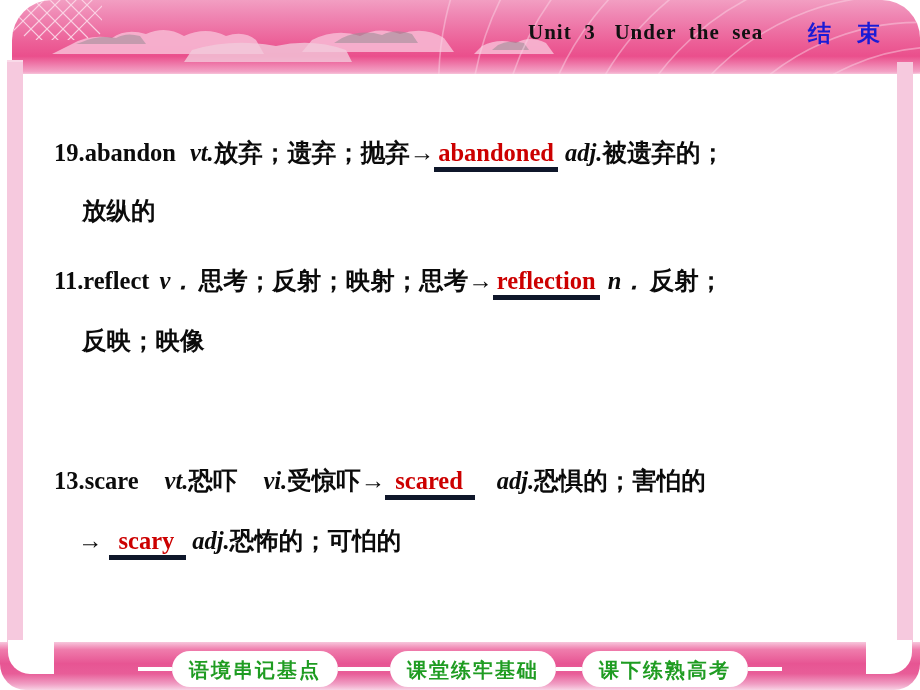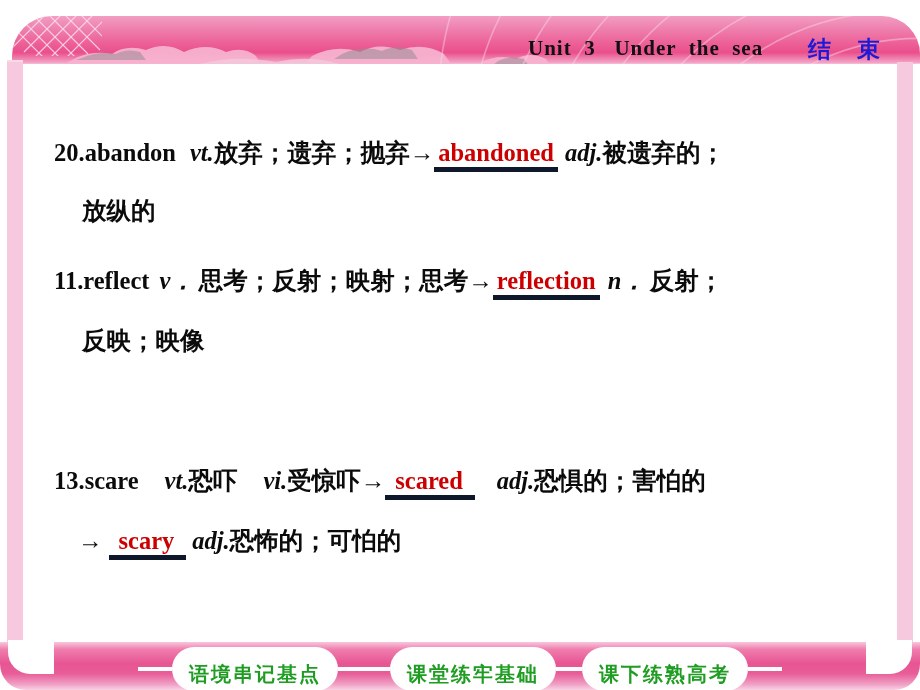--- a/index.html
+++ b/index.html
@@ -16,23 +16,23 @@
     position: relative;
     width: 920px;
     height: 690px;
     background: #ffffff;
   }
 
   
   .header-banner {
     position: absolute;
     left: 12px;
-    top: 16px;
+    top: 0px;
     width: 908px;
-    height: 48px;
+    height: 74px;
     border-top-left-radius: 40px;
     border-top-right-radius: 38px;
     background:
       linear-gradient(to bottom,
         #f29ec2 0%,
         #ef85b2 22%,
         #ec5f97 58%,
         #ea4f8c 76%,
         #f3a3c6 97%,
         #f7c3da 100%);
@@ -212,21 +212,21 @@
     width: 26px;
     height: 4px;
     background: #ffffff;
     flex: none;
   }
   .footer-dash.edge { width: 34px; }
 
   .footer-pill {
     background: #ffffff;
     border-radius: 22px;
-    padding: 16px 17px 5px 17px;
+    padding: 8px 17px 5px 17px;
     font-size: 20px;
     font-weight: bold;
     color: #1f9c22;
     letter-spacing: 2px;
     white-space: nowrap;
     font-family: "DejaVu Sans", "Liberation Sans", sans-serif;
     flex: none;
     line-height: 1.12;
   }
 
@@ -295,21 +295,21 @@
     <div class="header-end">结 束</div>
   </div>
 
   <div class="strip-left-cap"></div>
   <div class="strip-left"></div>
   <div class="strip-right"></div>
 
   <div class="content">
 
     <div class="vocab-line" style="top:36px; left:24px;">
-      <span>20.</span><span>abandon</span><span style="display:inline-block;width:14px"></span><span class="it">vt.</span><span class="cn">放弃；遗弃；抛弃</span><span>→</span><span class="blank">abandoned</span><span style="display:inline-block;width:7px"></span><span class="it">adj.</span><span class="cn">被遗弃的；</span>
+      <span>19.</span><span>abandon</span><span style="display:inline-block;width:14px"></span><span class="it">vt.</span><span class="cn">放弃；遗弃；抛弃</span><span>→</span><span class="blank">abandoned</span><span style="display:inline-block;width:7px"></span><span class="it">adj.</span><span class="cn">被遗弃的；</span>
     </div>
     <div class="vocab-line cn" style="top:94px; left:52px;">放纵的</div>
 
     <div class="vocab-line" style="top:164px; left:24px;text-align:center;">
       <span>11.</span><span>reflect</span><span style="display:inline-block;width:10px"></span><span class="it">v．</span><span style="display:inline-block;width:4px"></span><span class="cn">思考；反射；映射；思考</span><span>→</span><span class="blank">reflection</span><span style="display:inline-block;width:8px"></span><span class="it">n．</span><span style="display:inline-block;width:4px"></span><span class="cn">反射；</span>
     </div>
     <div class="vocab-line cn" style="top:224px; left:52px;">反映；映像</div>
 
 
     <div class="vocab-line" style="top:364px; left:24px;">

